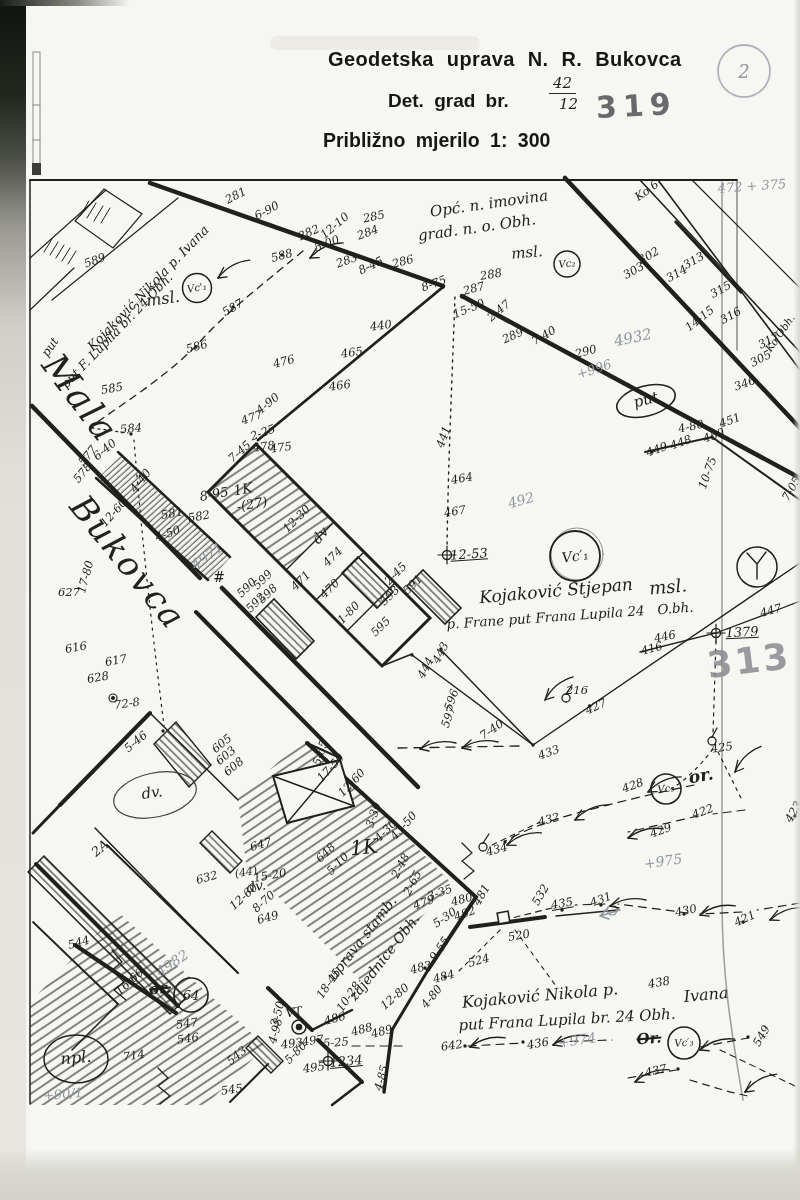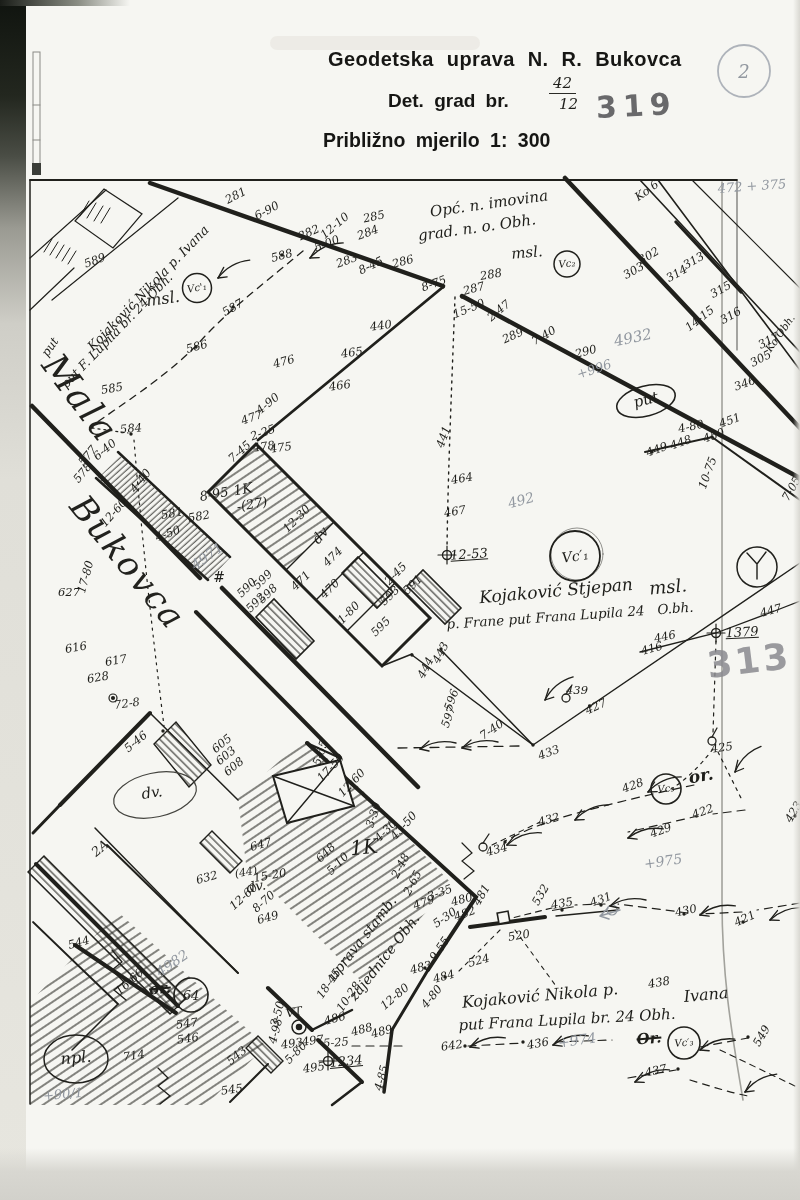--- a/index.html
+++ b/index.html
@@ -420,21 +420,21 @@
     <span class="lab pt u" style="left: 742px; top: 632px; font-size: 13px; transform: translate(-50%, -50%) rotate(-3deg);">1379</span>
     <span class="lab stamp" style="left: 749px; top: 661px; font-size: 36px; transform: translate(-50%, -50%) rotate(-7deg);">313</span>
     <span class="lab pt" style="left: 771px; top: 611px; transform: translate(-50%, -50%) rotate(-15deg);">447</span>
     <span class="lab pt" style="left: 665px; top: 637px; transform: translate(-50%, -50%) rotate(-12deg);">446</span>
     <span class="lab pt" style="left: 652px; top: 649px; transform: translate(-50%, -50%) rotate(-15deg);">416</span>
     <span class="lab pt" style="left: 441px; top: 653px; transform: translate(-50%, -50%) rotate(-62deg);">443</span>
     <span class="lab pt" style="left: 426px; top: 668px; transform: translate(-50%, -50%) rotate(-62deg);">444</span>
     <span class="lab pt" style="left: 452px; top: 700px; transform: translate(-50%, -50%) rotate(-70deg);">596</span>
     <span class="lab pt" style="left: 449px; top: 717px; transform: translate(-50%, -50%) rotate(-70deg);">597</span>
     <span class="lab pt" style="left: 492px; top: 730px; transform: translate(-50%, -50%) rotate(-35deg);">7-40</span>
-    <span class="lab pt" style="left: 577px; top: 691px; transform: translate(-50%, -50%) rotate(0deg);">439</span>
+    <span class="lab pt" style="left: 577px; top: 691px; transform: translate(-50%, -50%) rotate(0deg);">216</span>
     <span class="lab pt" style="left: 596px; top: 707px; transform: translate(-50%, -50%) rotate(-25deg);">427</span>
     <span class="lab pt" style="left: 549px; top: 753px; transform: translate(-50%, -50%) rotate(-20deg);">433</span>
     <span class="lab pt" style="left: 722px; top: 748px; transform: translate(-50%, -50%) rotate(-8deg);">425</span>
     <span class="lab hand-bold" style="left: 701px; top: 776px; font-size: 17px; transform: translate(-50%, -50%) rotate(-10deg);">or.</span>
     <span class="lab pt" style="left: 666px; top: 789px; font-size: 10px; transform: translate(-50%, -50%) rotate(-5deg);">Vc₃</span>
     <span class="lab pt" style="left: 633px; top: 786px; transform: translate(-50%, -50%) rotate(-20deg);">428</span>
     <span class="lab pt" style="left: 703px; top: 812px; transform: translate(-50%, -50%) rotate(-20deg);">422</span>
     <span class="lab pt" style="left: 661px; top: 831px; transform: translate(-50%, -50%) rotate(-20deg);">429</span>
     <span class="lab pt" style="left: 549px; top: 820px; transform: translate(-50%, -50%) rotate(-15deg);">432</span>
     <span class="lab pencil" style="left: 663px; top: 861px; font-size: 14px; transform: translate(-50%, -50%) rotate(-8deg);">+975</span>

